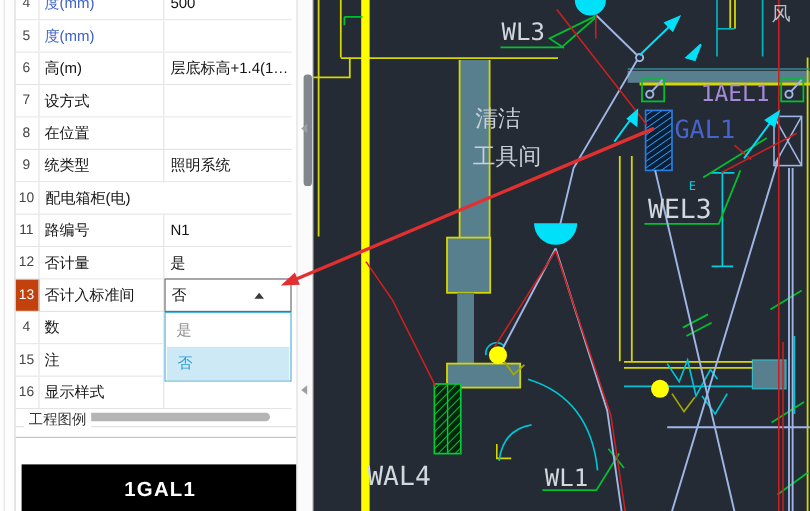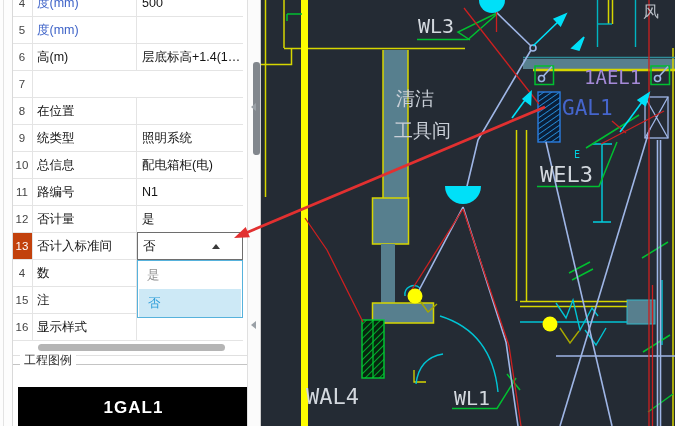--- a/index.html
+++ b/index.html
@@ -25,21 +25,21 @@
   .dropdown{position:absolute;left:137px;top:260px;width:104px;height:56px;background:#fff;
             border:1px solid #56b2dc;z-index:6;}
   .opt{height:28px;display:flex;align-items:center;padding-left:9px;font-size:12.5px;color:#8f8f8f;}
   .opt.selected{background:#cde9f6;color:#2b9cd8;margin:0 1px;}
   .grid-tail{position:absolute;left:12px;top:341px;width:231px;height:13px;background:#fff;}
   .hscroll{position:absolute;left:12px;top:343px;width:231px;height:9px;background:#fff;}
   .hthumb{position:absolute;left:26px;top:1px;width:187px;height:7px;background:#b5b5b5;border-radius:4px;}
   .panel-sep{position:absolute;left:0;top:355px;width:247px;height:1px;background:#e0e0e0;}
   
   .groupbox{position:absolute;left:12px;top:364px;width:237px;height:70px;border:1px solid #c4c4c4;border-bottom:none;box-sizing:border-box;}
-  .grouptitle{position:absolute;left:20px;top:352px;background:#fff;padding:0 4px;font-size:12px;color:#333;z-index:2;}
+  .grouptitle{position:absolute;left:20px;top:341px;background:#fff;padding:0 4px;font-size:12px;color:#333;z-index:2;}
   .legend-black{position:absolute;left:18px;top:387px;width:231px;height:42px;background:#000;
                 display:flex;align-items:center;justify-content:center;}
   .legend-black span{color:#fff;font-size:17px;font-weight:600;letter-spacing:1px;
                      font-family:"Liberation Sans",sans-serif;}
   
   .splitter{position:absolute;left:247px;top:0;width:14px;height:426px;background:#fbfbfb;
             border-left:1px solid #e0e0e0;border-right:1px solid #cfcfcf;box-sizing:border-box;z-index:1;}
   .vthumb{position:absolute;left:5px;top:62px;width:7px;height:93px;background:#82878d;border-radius:3px;}
   .collapse-arrow{position:absolute;left:3px;width:0;height:0;border-top:4px solid transparent;
                   border-bottom:4px solid transparent;border-right:5px solid #9aa0a6;}
@@ -63,35 +63,35 @@
       <div class="cnum">5</div>
       <div class="clabel lblue">度(mm)</div>
     </div>
     <div class="row">
       <div class="cnum">6</div>
       <div class="clabel">高(m)</div>
       <div class="cvalue">层底标高+1.4(1…</div>
     </div>
     <div class="row">
       <div class="cnum">7</div>
+      <div class="clabel">设方式</div>
       <div class="cvalue"></div>
     </div>
     <div class="row">
       <div class="cnum">8</div>
       <div class="clabel">在位置</div>
       <div class="cvalue"></div>
     </div>
     <div class="row">
       <div class="cnum">9</div>
       <div class="clabel">统类型</div>
       <div class="cvalue">照明系统</div>
     </div>
     <div class="row">
       <div class="cnum">10</div>
-      <div class="clabel">总信息</div>
       <div class="cvalue">配电箱柜(电)</div>
     </div>
     <div class="row">
       <div class="cnum">11</div>
       <div class="clabel">路编号</div>
       <div class="cvalue">N1</div>
     </div>
     <div class="row">
       <div class="cnum">12</div>
       <div class="clabel">否计量</div>

